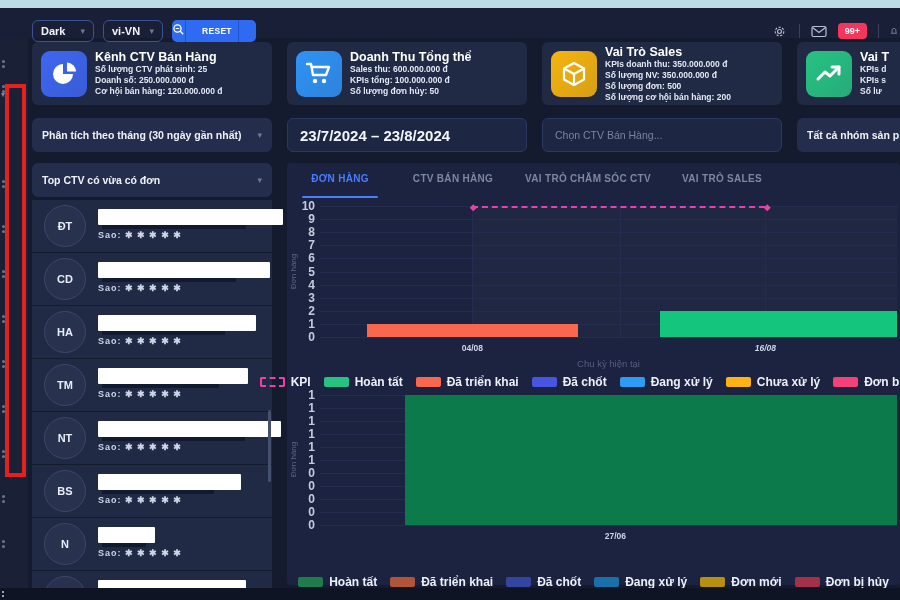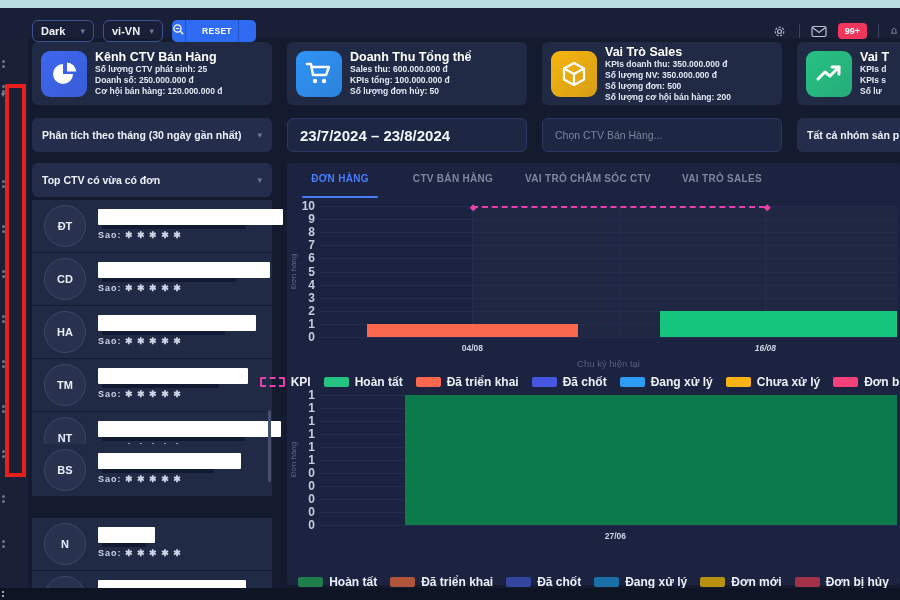--- a/index.html
+++ b/index.html
@@ -299,21 +299,21 @@
         <div class="mask" style="width: 150px;"></div>
         <div class="name-peek" style="width: 117px;"></div>
         <div class="rating">Sao: ✱ ✱ ✱ ✱ ✱</div>
       </div>
       <div class="ctv-item" style="top: 412px;">
         <div class="avatar">NT</div>
         <div class="mask" style="width: 183px;"></div>
         <div class="name-peek" style="width: 143px;"></div>
         <div class="rating">Sao: ✱ ✱ ✱ ✱ ✱</div>
       </div>
-      <div class="ctv-item" style="top: 444px; text-align: center;">
+      <div class="ctv-item" style="top: 465px; text-align: center;">
         <div class="avatar">BS</div>
         <div class="mask" style="width: 143px;"></div>
         <div class="name-peek" style="width: 112px;"></div>
         <div class="rating">Sao: ✱ ✱ ✱ ✱ ✱</div>
       </div>
       <div class="ctv-item" style="top: 518px;">
         <div class="avatar">N</div>
         <div class="mask" style="width: 57px;"></div>
         <div class="name-peek" style="width: 44px;"></div>
         <div class="rating">Sao: ✱ ✱ ✱ ✱ ✱</div>

